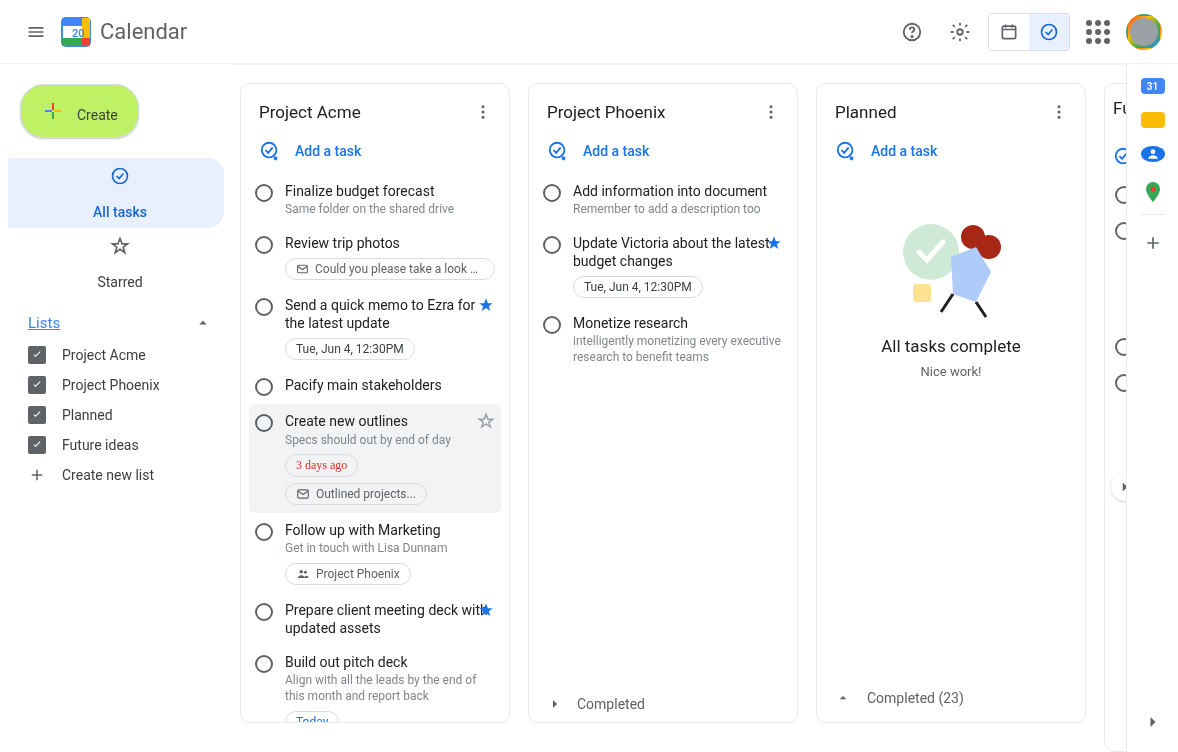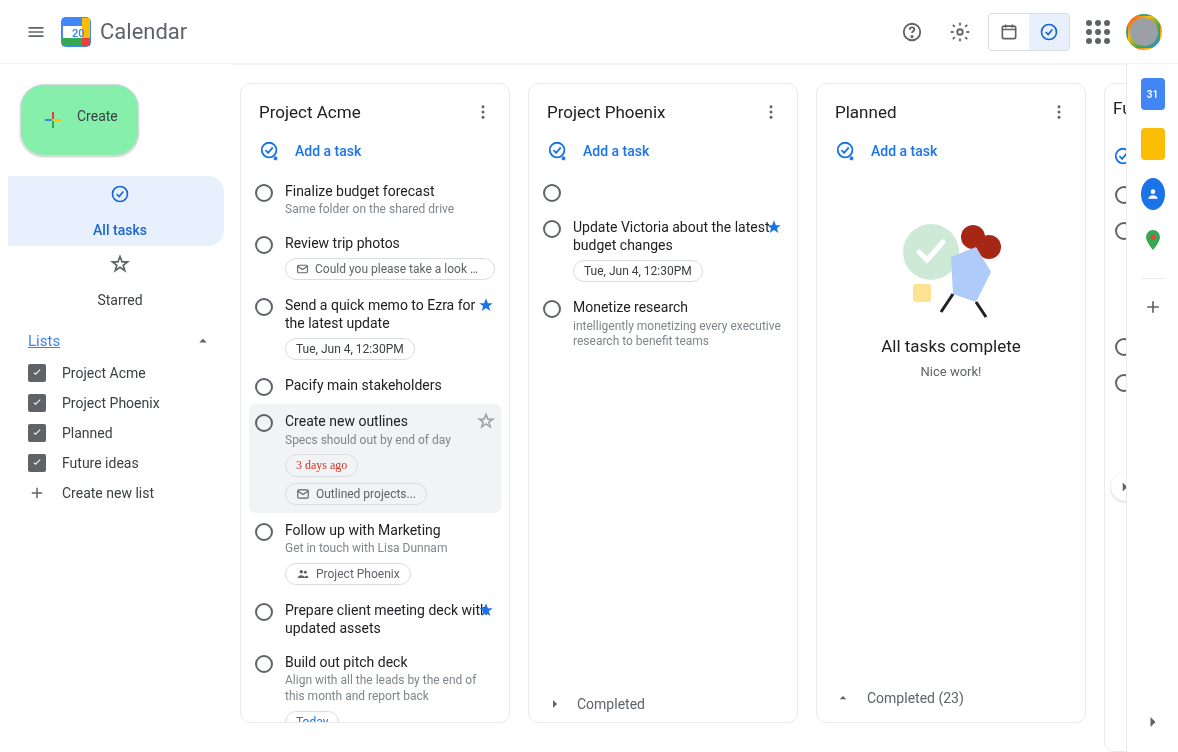--- a/index.html
+++ b/index.html
@@ -12,21 +12,21 @@
 .icon-btn { width: 40px; height: 40px; display: flex; align-items: center; justify-content: center; border-radius: 50%; cursor: pointer; color: #5f6368; }
 .icon-group { display: flex; border: 1px solid #dadce0; border-radius: 4px; overflow: hidden; }
 .icon-group .ib { width: 40px; height: 36px; display: flex; align-items: center; justify-content: center; cursor: pointer; }
 .icon-group .ib.active { background: #e8f0fe; color: #1967d2; }
 .apps-grid { display: grid; grid-template-columns: repeat(3, 6px); grid-template-rows: repeat(3, 6px); gap: 3px; }
 .apps-grid span { background: #5f6368; border-radius: 50%; }
 .avatar { width: 36px; height: 36px; border-radius: 50%; border: 2px solid transparent; background: linear-gradient(135deg,#ea4335,#fbbc04,#34a853,#4285f4); padding: 2px; }
 .avatar-inner { width: 100%; height: 100%; border-radius: 50%; background: #9aa0a6; }
 .shell { display: flex; height: calc(100vh - 64px); }
 .sidebar { width: 232px; padding: 12px 8px; flex-shrink: 0; }
-.create-btn { display: inline-flex; align-items: flex-start; gap: 12px; padding: 23px 20px; border: 1px solid #dadce0; border-radius: 24px; box-shadow: 0 1px 2px rgba(60,64,67,.3); background: #86efac; cursor: pointer; margin: 8px 0 20px 12px; }
+.create-btn { display: inline-flex; align-items: flex-end; gap: 12px; padding: 14px 20px; border: 1px solid #dadce0; border-radius: 24px; box-shadow: 0 1px 2px rgba(60,64,67,.3); background: #bef264; cursor: pointer; margin: 8px 0 20px 12px; }
 .create-btn .plus { width: 24px; height: 24px; }
 .sb-item { display: flex; align-items: center; gap: 18px; padding: 8px 12px 8px 20px; border-radius: 0 16px 16px 0; cursor: pointer; font-size: 14px; color: #3c4043; flex-direction: column; }
 .sb-item.active { background: #e8f0fe; color: #1967d2; font-weight: 500; }
 .sb-header { display: flex; align-items: center; justify-content: space-between; padding: 16px 12px 8px 20px; font-size: 15px; color: #3b82f6; cursor: pointer; text-decoration: underline; }
 .sb-list-item { display: flex; align-items: center; gap: 16px; padding: 6px 12px 6px 20px; cursor: pointer; font-size: 14px; }
 .checkbox { width: 18px; height: 18px; background: #5f6368; border-radius: 2px; display: flex; align-items: center; justify-content: center; }
 .board { flex: 1; display: flex; gap: 18px; padding: 18px 0 0 8px; overflow-x: auto; background: #fff; border-top: 1px solid #f1f3f4; }
 .column { width: 270px; flex-shrink: 0; background: #fff; border: 1px solid #e8eaed; border-radius: 10px; display: flex; flex-direction: column; max-height: 640px; }
 .col-header { display: flex; align-items: center; justify-content: space-between; padding: 14px 12px 4px 18px; }
 .col-title { font-size: 17px; color: #202124; font-weight: 400; }
@@ -50,21 +50,21 @@
 .star.empty { color: #9aa0a6; }
 .completed-row { display: flex; align-items: center; gap: 14px; padding: 10px 18px; color: #5f6368; cursor: pointer; font-size: 14px; }
 .empty-state { display: flex; flex-direction: column; align-items: center; padding: 28px 12px; }
 .empty-illus { width: 140px; height: 120px; margin-bottom: 14px; position: relative; }
 .empty-title { font-size: 17px; color: #202124; margin-bottom: 8px; }
 .empty-sub { font-size: 13px; color: #5f6368; }
 .col-peek { border: 1px solid #e8eaed; border-radius: 10px 0 0 10px; width: 40px; flex-shrink: 0; padding: 14px 0 0 8px; position: relative; }
 .peek-nav { position: absolute; right: 4px; bottom: 250px; width: 28px; height: 28px; display: flex; align-items: center; justify-content: center; border-radius: 50%; cursor: pointer; background: #fff; box-shadow: 0 1px 3px rgba(0,0,0,.2); }
 .peek-circle { width: 18px; height: 18px; border: 2px solid #5f6368; border-radius: 50%; margin: 18px 0 0 2px; }
 .right-rail { width: 52px; flex-shrink: 0; border-left: 1px solid #e8eaed; display: flex; flex-direction: column; align-items: center; padding-top: 14px; gap: 18px; }
-.rail-icon { width: 24px; height: 32px; border-radius: 4px; }
+.rail-icon { width: 24px; height: 16px; border-radius: 4px; }
 .rail-divider { width: 24px; height: 1px; background: #e8eaed; }
 .rail-expand { margin-top: auto; margin-bottom: 20px; cursor: pointer; color: #5f6368; }
 .completed-caret { cursor: pointer; display: flex; gap: 16px; padding: 16px 18px; color: #5f6368; font-size: 14px; margin-top: auto; }
 svg { display: block; }
 </style>
 </head>
 <body>
 
 <div class="header">
   <div class="menu-btn">
@@ -359,20 +359,25 @@
     <svg width="22" height="22" viewBox="0 0 24 24" fill="none" stroke="#1a73e8" stroke-width="2">
             <circle cx="11" cy="11" r="8"></circle>
             <path d="M7 11l3 3 5-6"></path>
             <path d="M18 18v4M16 20h4" stroke-width="2.5"></path>
           </svg>
     <span>Add a task</span>
   </div>
         <div class="tasks">
           <div class="task ">
         <div class="task-circle"></div>
+        <div class="task-body">
+          <div class="task-title">Add information into document</div>
+          <div class="task-sub">Remember to add a description too</div>
+
+        </div>
 
       </div>
           <div class="task ">
         <div class="task-circle"></div>
         <div class="task-body">
           <div class="task-title">Update Victoria about the latest budget changes</div>
 
           <div class="chip-row">
                 <span class="chip date">
                   <span class="txt">Tue, Jun 4, 12:30PM</span>

